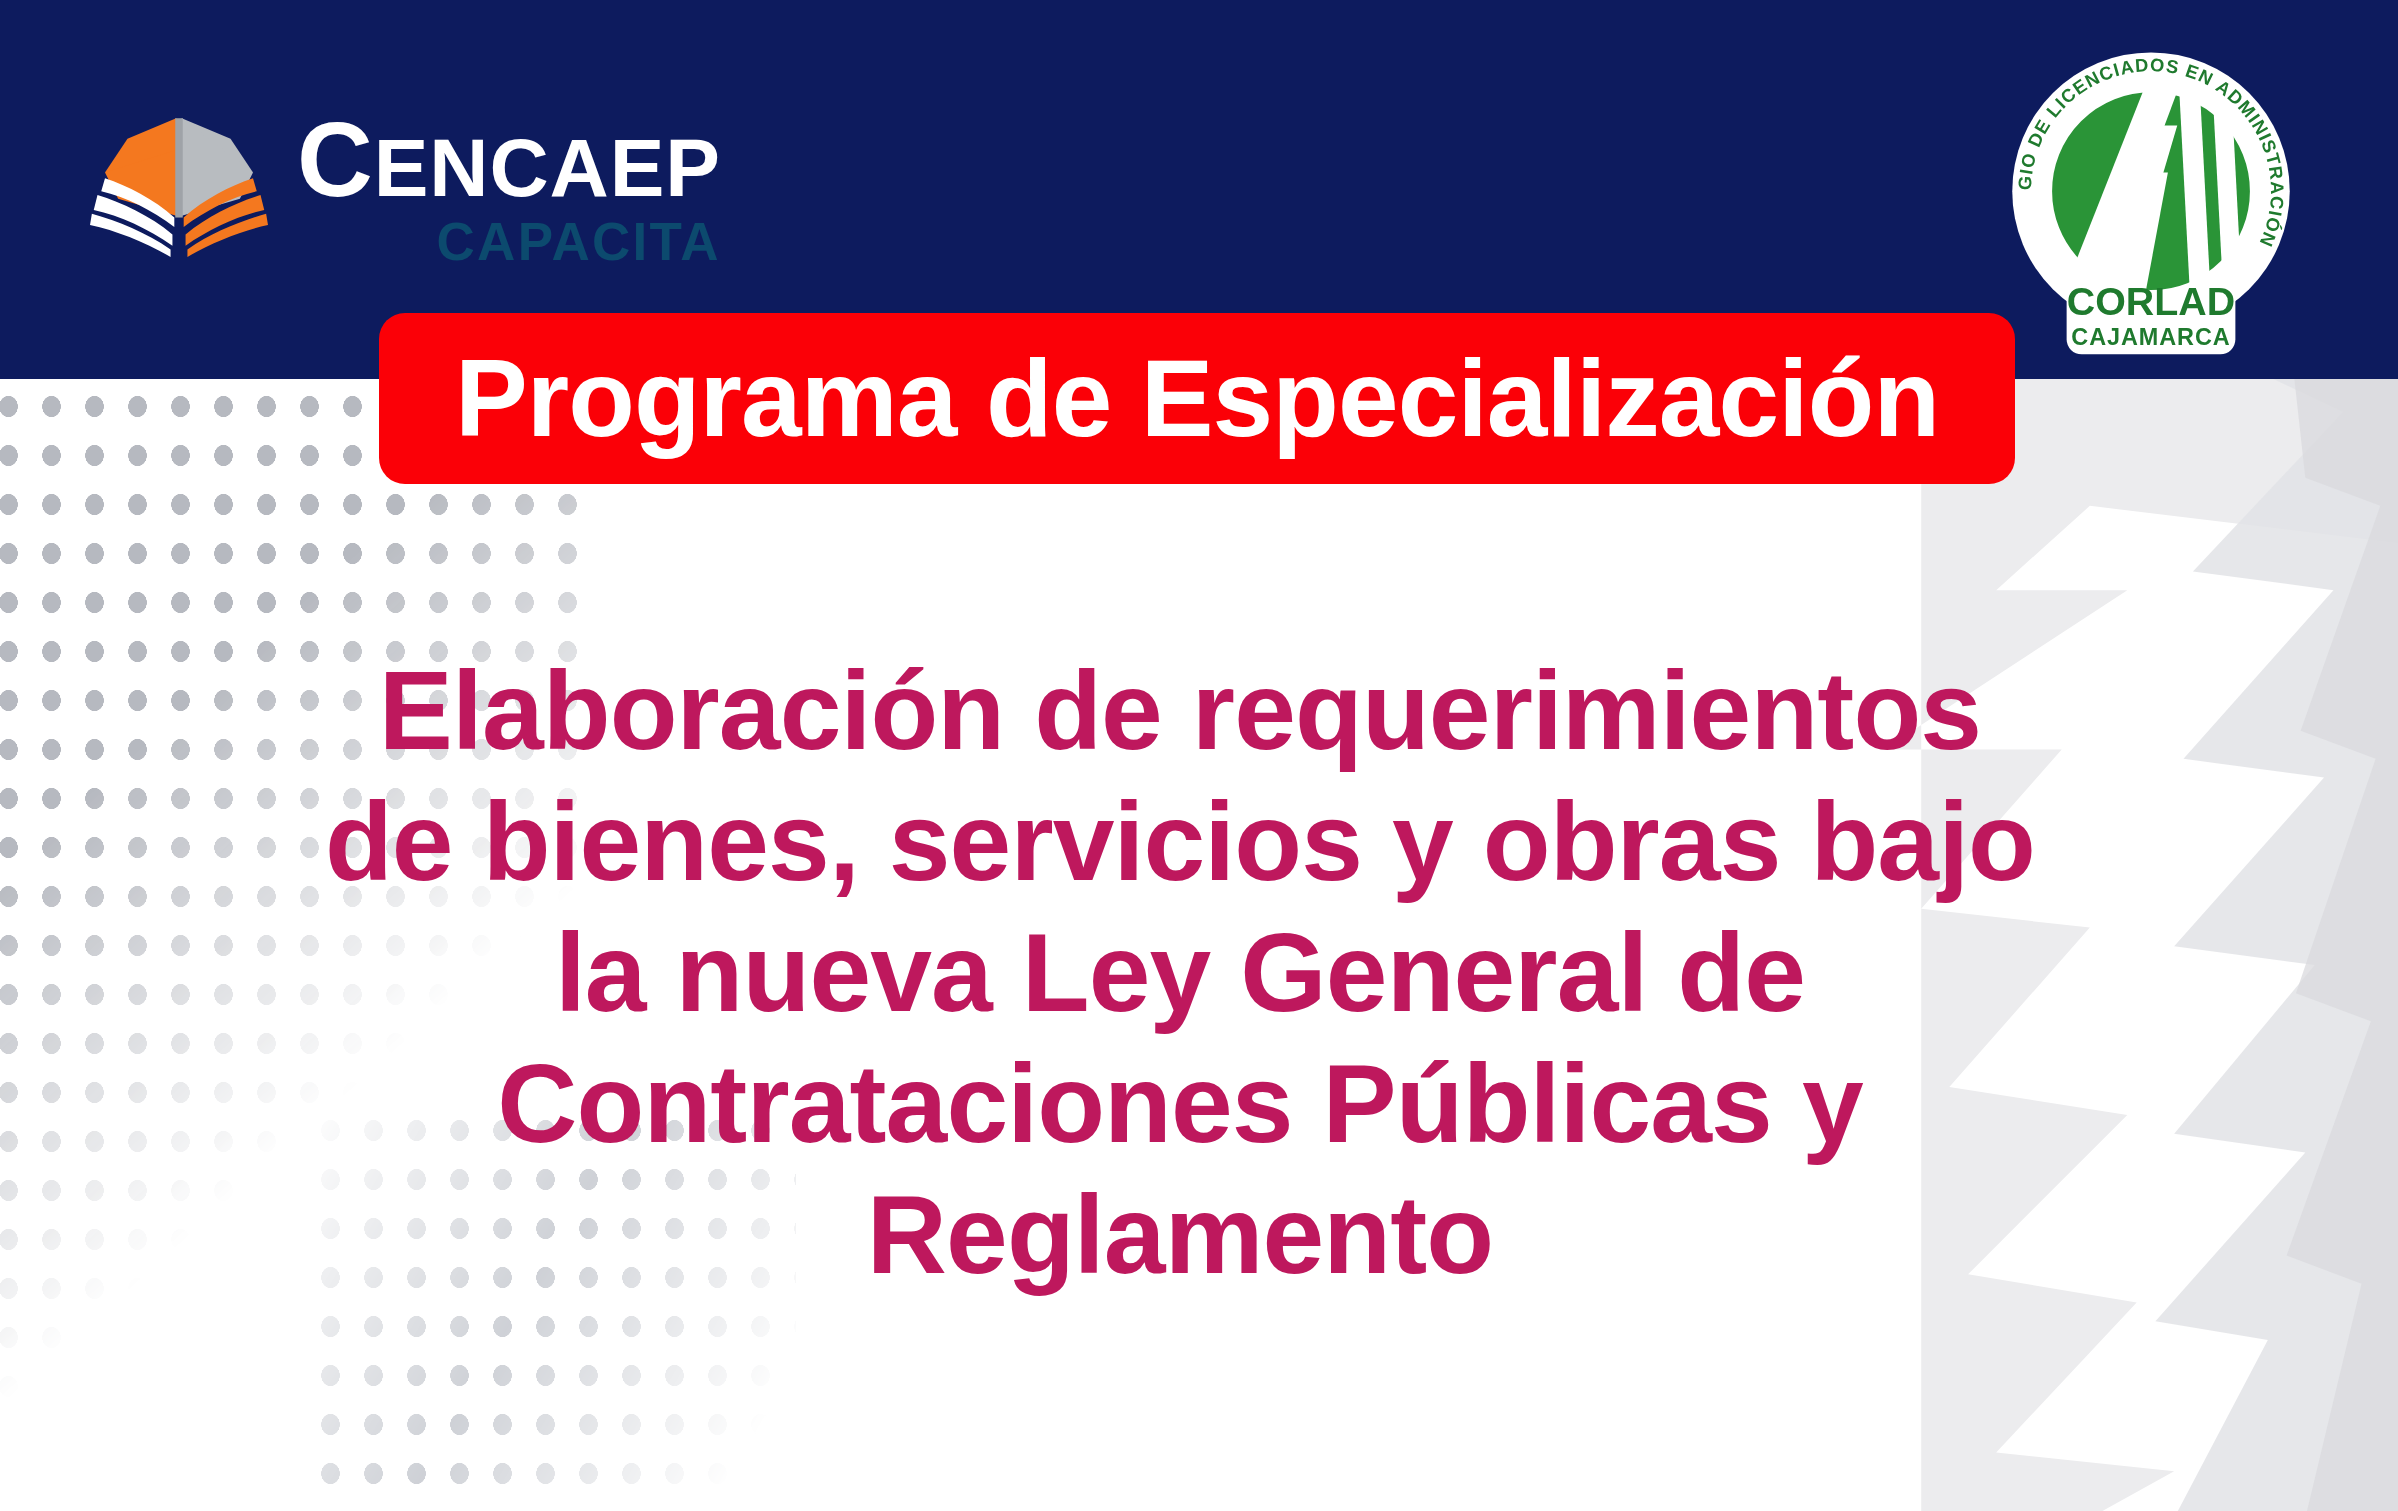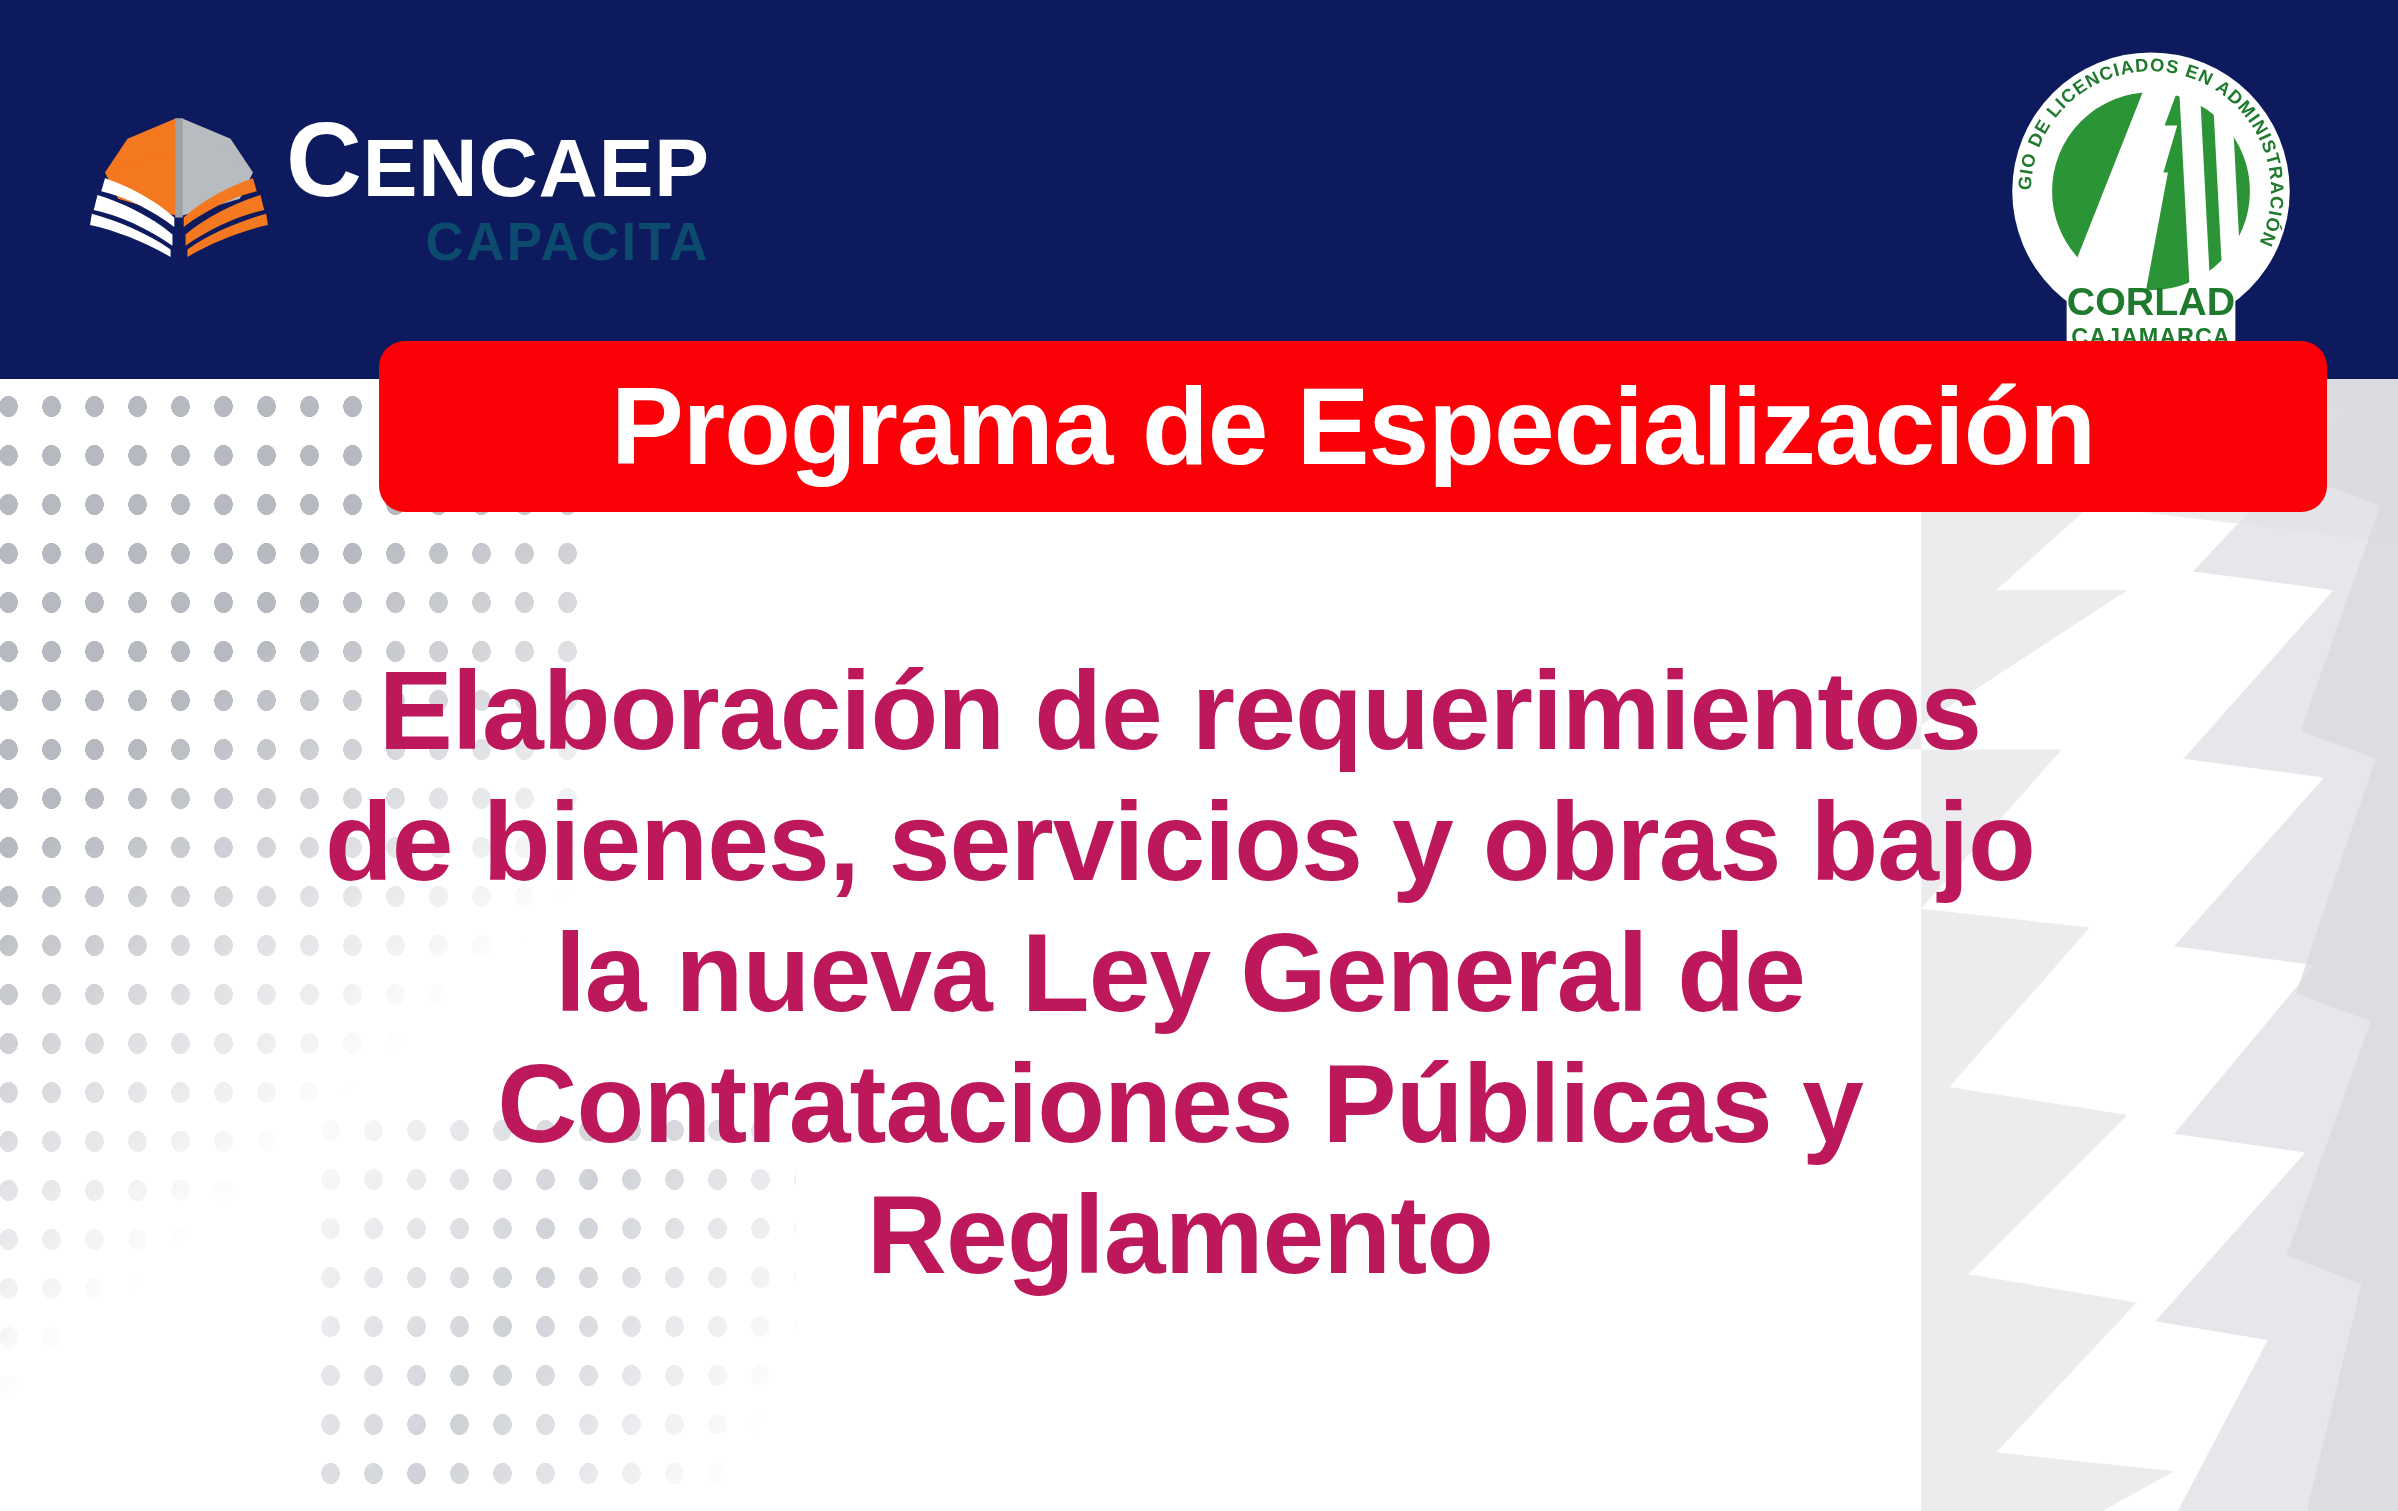--- a/index.html
+++ b/index.html
@@ -70,21 +70,21 @@
     background: #0d1b5e;
   }
 
   
   .brand-logo {
     position: absolute;
     left: 90px;
     top: 105px;
     display: flex;
     align-items: flex-start;
-    gap: 18px;
+    gap: 29px;
   }
   .book-mark { width: 178px; height: 152px; display: block; }
   .brand-words {
     display: flex;
     flex-direction: column;
     align-items: flex-end;
     padding-top: 5.6px;
   }
   .brand-main {
     color: #ffffff;
@@ -113,28 +113,27 @@
     width: 300px;
     height: 347px;
   }
   .corlad-seal svg { display: block; width: 100%; height: 100%; }
 
   
   .ribbon {
     position: absolute;
     left: 379px;
     top: 313px;
-    width: 1948px;
+    width: 1636px;
     height: 171px;
     background: #fb0007;
     border-radius: 26px;
     display: flex;
     align-items: center;
     justify-content: center;
-    margin-top: 28px;
   }
   .ribbon-text {
     color: #ffffff;
     font-size: 109px;
     font-weight: bold;
     letter-spacing: -0.9px;
     line-height: 1;
     white-space: nowrap;
   }
 

